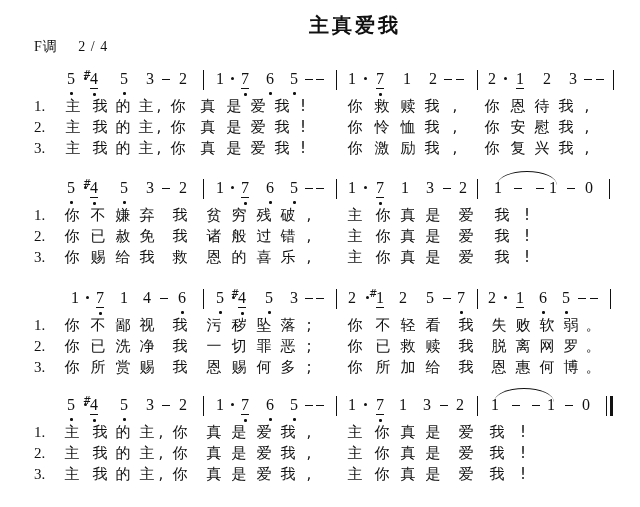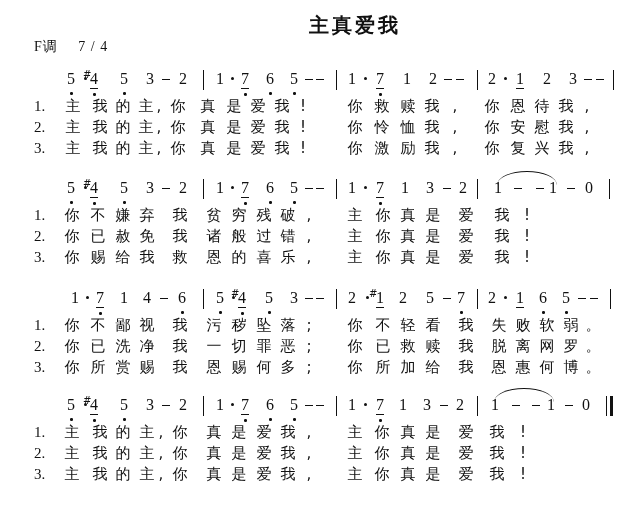--- a/index.html
+++ b/index.html
@@ -54,21 +54,21 @@
     position: absolute; font-family: "Liberation Serif", "DejaVu Serif", serif; font-size: 15px;
   }
   .ch { position: absolute; width: 18px; text-align: center; }
 </style>
 </head>
 <body>
 
 <div class="title">主真爱我</div>
 <div class="keyline">
   <span>F调</span>
-  <span>7 / 4</span>
+  <span>2 / 4</span>
 </div>
 
 <div id="score">
     <div class="system" style="top: 66px; height: 110px;">
       <div class="staff">
         <div class="note low" style="left: 66px;">5</div>
         <div class="dot" style="left: 84px;"></div>
         <div class="note ul low" style="left: 89px;">4<span class="sharp">#</span></div>
         <div class="note low" style="left: 119px;">5</div>
         <div class="note" style="left: 145px;">3</div>

